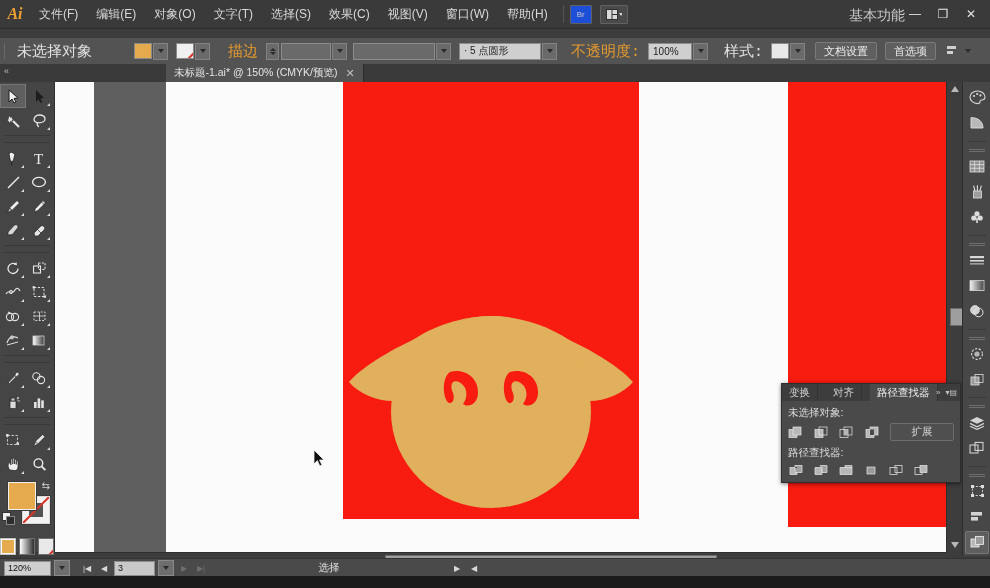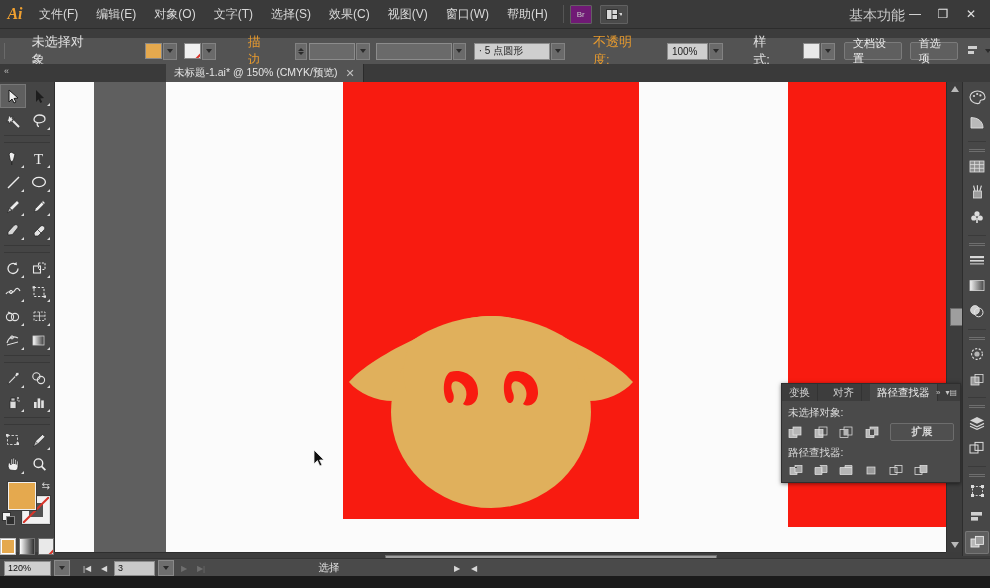--- a/index.html
+++ b/index.html
@@ -9,33 +9,33 @@
   #app{position:relative;width:990px;height:588px;background:#3c3c3c;}
 
   
   .menubar{position:absolute;left:0;top:0;width:990px;height:28px;background:#3a3a3a;
            border-bottom:1px solid #2c2c2c;display:flex;align-items:center;}
   .ai-logo{width:30px;height:28px;display:flex;align-items:center;justify-content:center;
            color:#f0a030;font-weight:bold;font-size:16px;font-style:italic;
            font-family:"Liberation Serif",serif;text-align:right;}
   .menu-item{padding:0 9px;height:28px;line-height:28px;font-size:12px;color:#d8d8d8;cursor:default;}
   .mbar-sep{width:1px;height:18px;background:#555;margin:0 6px;}
-  .mbtn{width:20px;height:17px;background:#701a75;border:1px solid #616161;border-radius:1px;
+  .mbtn{width:20px;height:17px;background:#1d4ed8;border:1px solid #616161;border-radius:1px;
         display:flex;align-items:center;justify-content:center;font-size:8px;color:#c8c8c8;}
   .mbtn2{width:26px;height:17px;background:#4a4a4a;border:1px solid #616161;border-radius:1px;
         display:flex;align-items:center;justify-content:center;}
   .ws-label{position:absolute;right:85px;top:7px;font-size:14px;color:#c9c9c9;}
   .wbtns{position:absolute;right:6px;top:4px;display:flex;gap:2px;}
   .wbtn{width:26px;height:19px;display:flex;align-items:center;justify-content:center;
         color:#e2e2e2;font-size:12px;}
 
   
   .ctlbar{position:absolute;left:0;top:38px;width:990px;height:26px;background:#535353;
           border-bottom:1px solid #343434;display:flex;align-items:center;padding-left:4px;}
-  .ctl-lab{font-size:13px;color:#e0e0e0;margin:0 23px;}
+  .ctl-lab{font-size:15px;color:#e0e0e0;margin:0 8px;font-family:Liberation Mono, monospace;}
   .ctl-lab.org{color:#e79a2e;}
   .swatch{width:16px;height:14px;border:1px solid #8a8a8a;}
   .dd{width:13px;height:15px;background:#6a6a6a;border:1px solid #828282;
       display:flex;align-items:center;justify-content:center;margin-left:1px;}
   .dd:after{content:"";border-left:3px solid transparent;border-right:3px solid transparent;
             border-top:4px solid #2b2b2b;}
   .spin{width:11px;height:15px;background:#6a6a6a;border:1px solid #828282;margin-right:2px;
         display:flex;flex-direction:column;align-items:center;justify-content:center;}
   .spin i{display:block;width:0;height:0;border-left:3px solid transparent;border-right:3px solid transparent;}
   .spin i.up{border-bottom:3px solid #2b2b2b;margin-bottom:1px;}
@@ -128,21 +128,21 @@
   .pf-tab{padding:0 7px;display:flex;align-items:center;font-size:10.5px;color:#d0d0d0;
           border-right:1px solid #333;}
   .pf-tab.act{background:#4a4a4a;color:#f0f0f0;}
   .pf-tabctl{position:absolute;right:3px;top:0;height:17px;display:flex;align-items:center;gap:5px;
              font-size:8px;color:#c4c4c4;}
   .pf-sec{font-size:10.5px;color:#dcdcdc;margin:5px 0 3px 6px;}
   .pf-row{display:flex;align-items:center;padding-left:6px;gap:10px;}
   .pf-btn{width:17px;height:15px;display:flex;align-items:center;justify-content:center;}
   .pf-expand{margin-left:auto;margin-right:6px;width:68px;height:16px;background:#4f4f4f;
              border:1px solid #6d6d6d;border-radius:2px;display:flex;align-items:center;
-             justify-content:center;font-size:10.5px;color:#d8d8d8;font-weight:bold;}
+             justify-content:center;font-size:10.5px;color:#d8d8d8;}
 
   
   .dock{position:absolute;left:962px;top:82px;width:28px;height:470px;background:#474747;
         border-left:1px solid #2d2d2d;display:flex;flex-direction:column;align-items:center;padding-top:4px;}
   .dk{width:24px;height:24px;display:flex;align-items:center;justify-content:center;
       color:#d9d9d9;margin-bottom:2px;border-radius:2px;}
   .dk.act{background:#5e5e5e;box-shadow:inset 0 0 0 1px #777;}
   .dk-div{width:18px;height:1px;background:#3a3a3a;margin:4px 0;}
   .dk-grip{width:16px;height:4px;margin:3px 0 2px 0;
            background:repeating-linear-gradient(to bottom,#6e6e6e 0,#6e6e6e 1px,transparent 1px,transparent 2px);}

